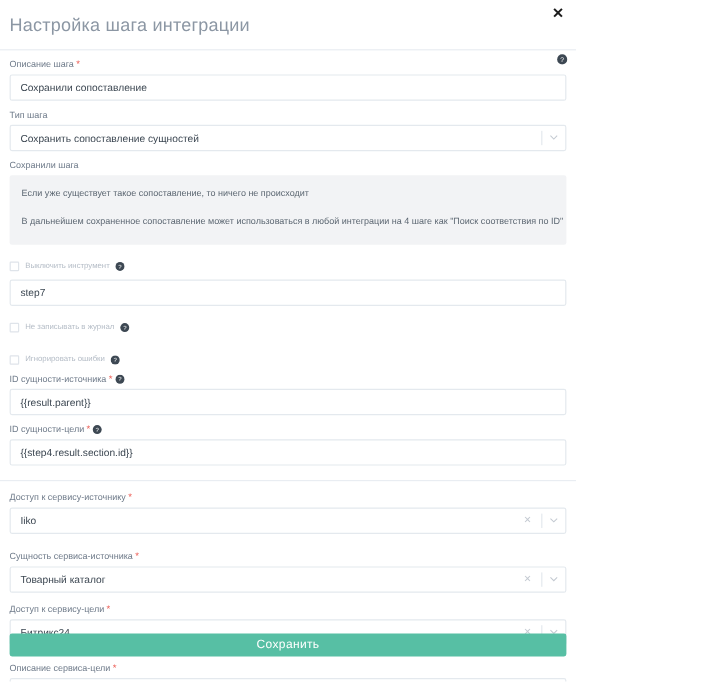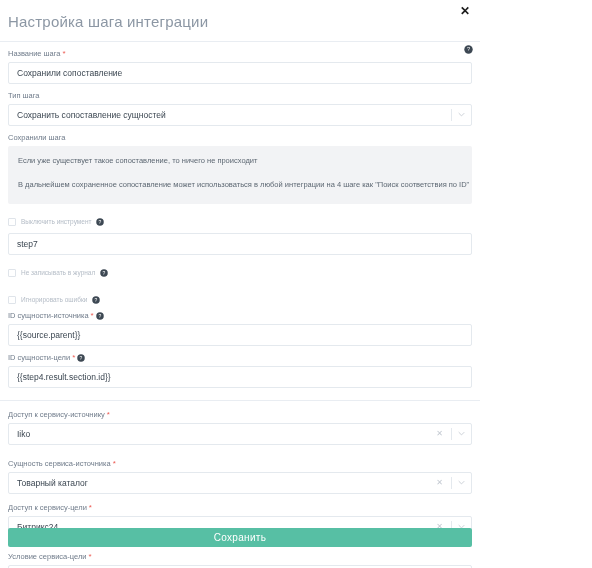--- a/index.html
+++ b/index.html
@@ -192,21 +192,21 @@
 
   <svg class="help-top" viewBox="0 0 16 16">
     <circle cx="8" cy="8" r="7.5" fill="#3d4853"></circle>
     <text x="8" y="11.5" font-size="10" font-family="Liberation Sans, sans-serif" fill="#ffffff" text-anchor="middle">?</text>
   </svg>
 
   <div class="body">
 
     <div class="field">
       <div class="lbl">
-        <span>Название шага</span>
+        <span>Описание шага</span>
         <span class="req">*</span>
       </div>
       <div class="inp">Сохранили сопоставление</div>
     </div>
 
     <div class="field">
       <div class="lbl">
         <span>Тип шага</span>
       </div>
       <div class="sel">
@@ -261,21 +261,21 @@
 
     <div class="field" style="margin-top:6px;">
       <div class="lbl">
         <span>ID сущности-источника</span>
         <span class="req">*</span>
         <svg width="8" height="8" viewBox="0 0 16 16">
           <circle cx="8" cy="8" r="7.5" fill="#3d4853"></circle>
           <text x="8" y="11.5" font-size="10" font-family="Liberation Sans, sans-serif" fill="#ffffff" text-anchor="middle">?</text>
         </svg>
       </div>
-      <div class="inp">{{source.parent}}</div>
+      <div class="inp">{{result.parent}}</div>
     </div>
 
     <div class="field">
       <div class="lbl">
         <span>ID сущности-цели</span>
         <span class="req">*</span>
         <svg width="8" height="8" viewBox="0 0 16 16">
           <circle cx="8" cy="8" r="7.5" fill="#3d4853"></circle>
           <text x="8" y="11.5" font-size="10" font-family="Liberation Sans, sans-serif" fill="#ffffff" text-anchor="middle">?</text>
         </svg>
@@ -326,21 +326,21 @@
           <div class="inp">Битрикс24</div>
           <span class="clr">✕</span>
           <div class="sel-div"></div>
           <svg class="chev" viewBox="0 0 10 6">
             <path d="M1 1 L5 5 L9 1" fill="none" stroke="#c3c9d1" stroke-width="1.2"></path>
           </svg>
         </div>
       </div>
       <div class="col">
         <div class="lbl">
-          <span>Условие сервиса-цели</span>
+          <span>Описание сервиса-цели</span>
             <span class="req">*</span>
         </div>
         <div class="sel">
           <div class="inp">Товарный каталог</div>
           <span class="clr">✕</span>
           <div class="sel-div"></div>
           <svg class="chev" viewBox="0 0 10 6">
             <path d="M1 1 L5 5 L9 1" fill="none" stroke="#c3c9d1" stroke-width="1.2"></path>
           </svg>
         </div>

